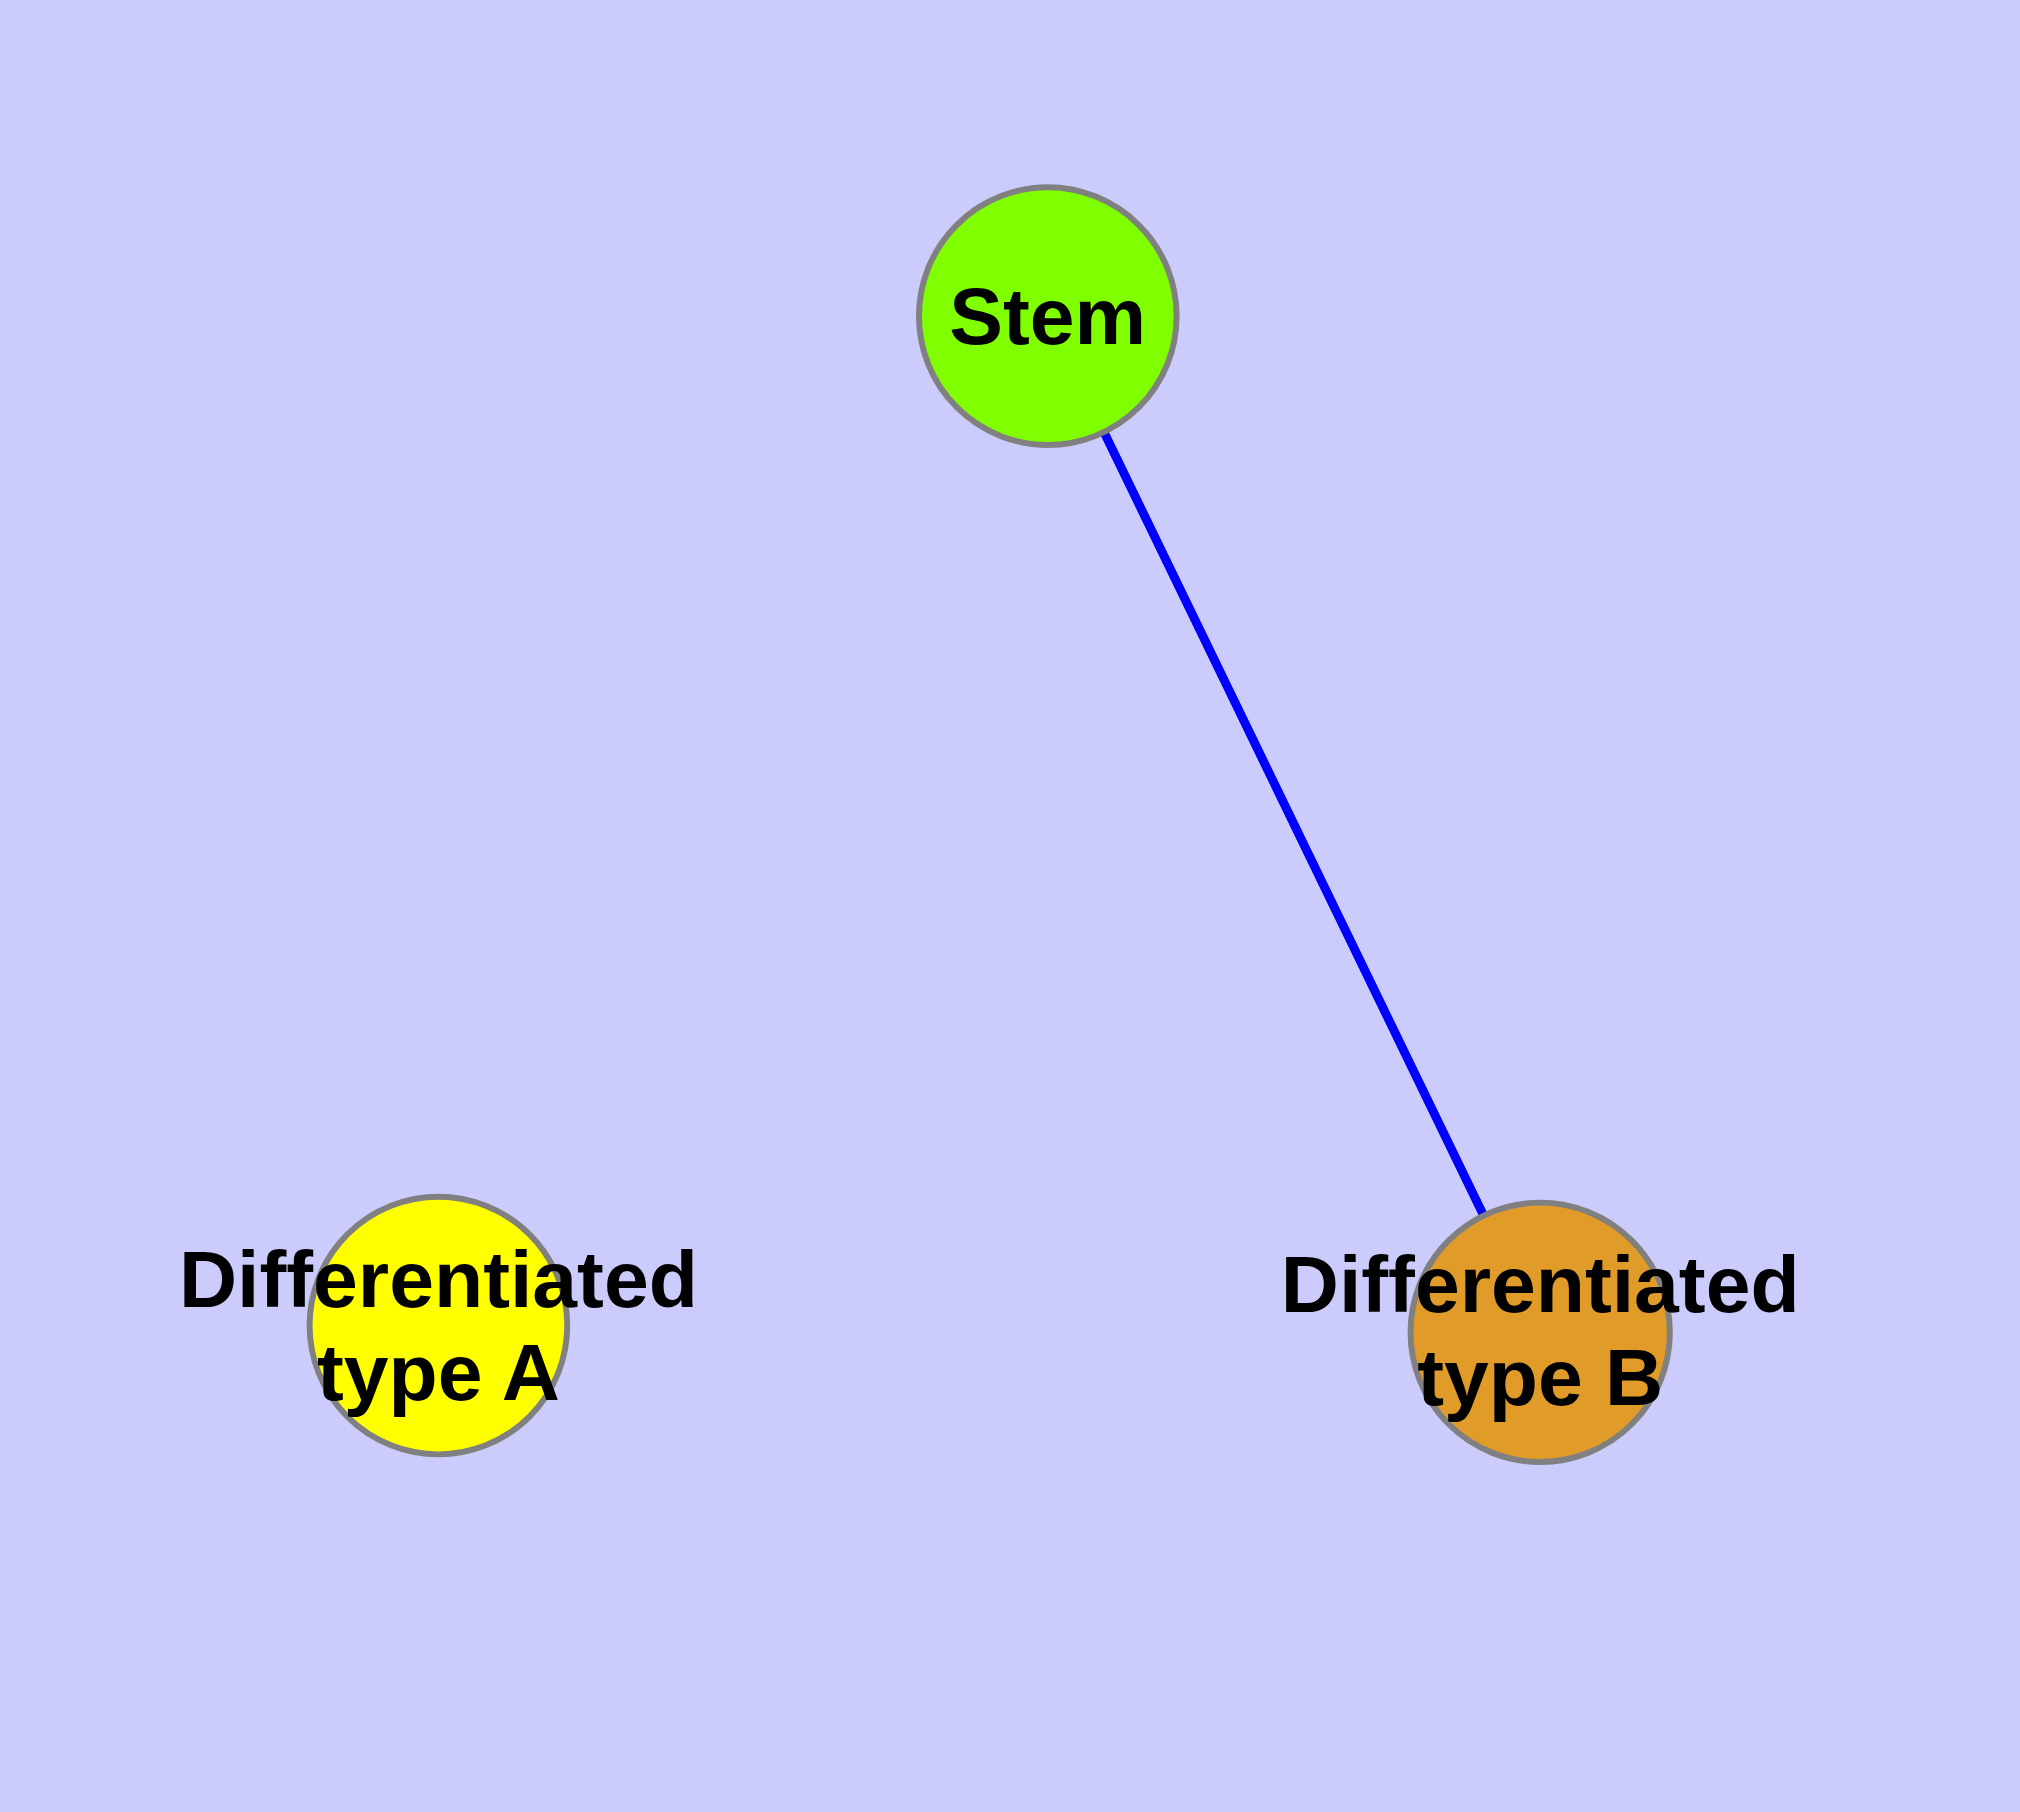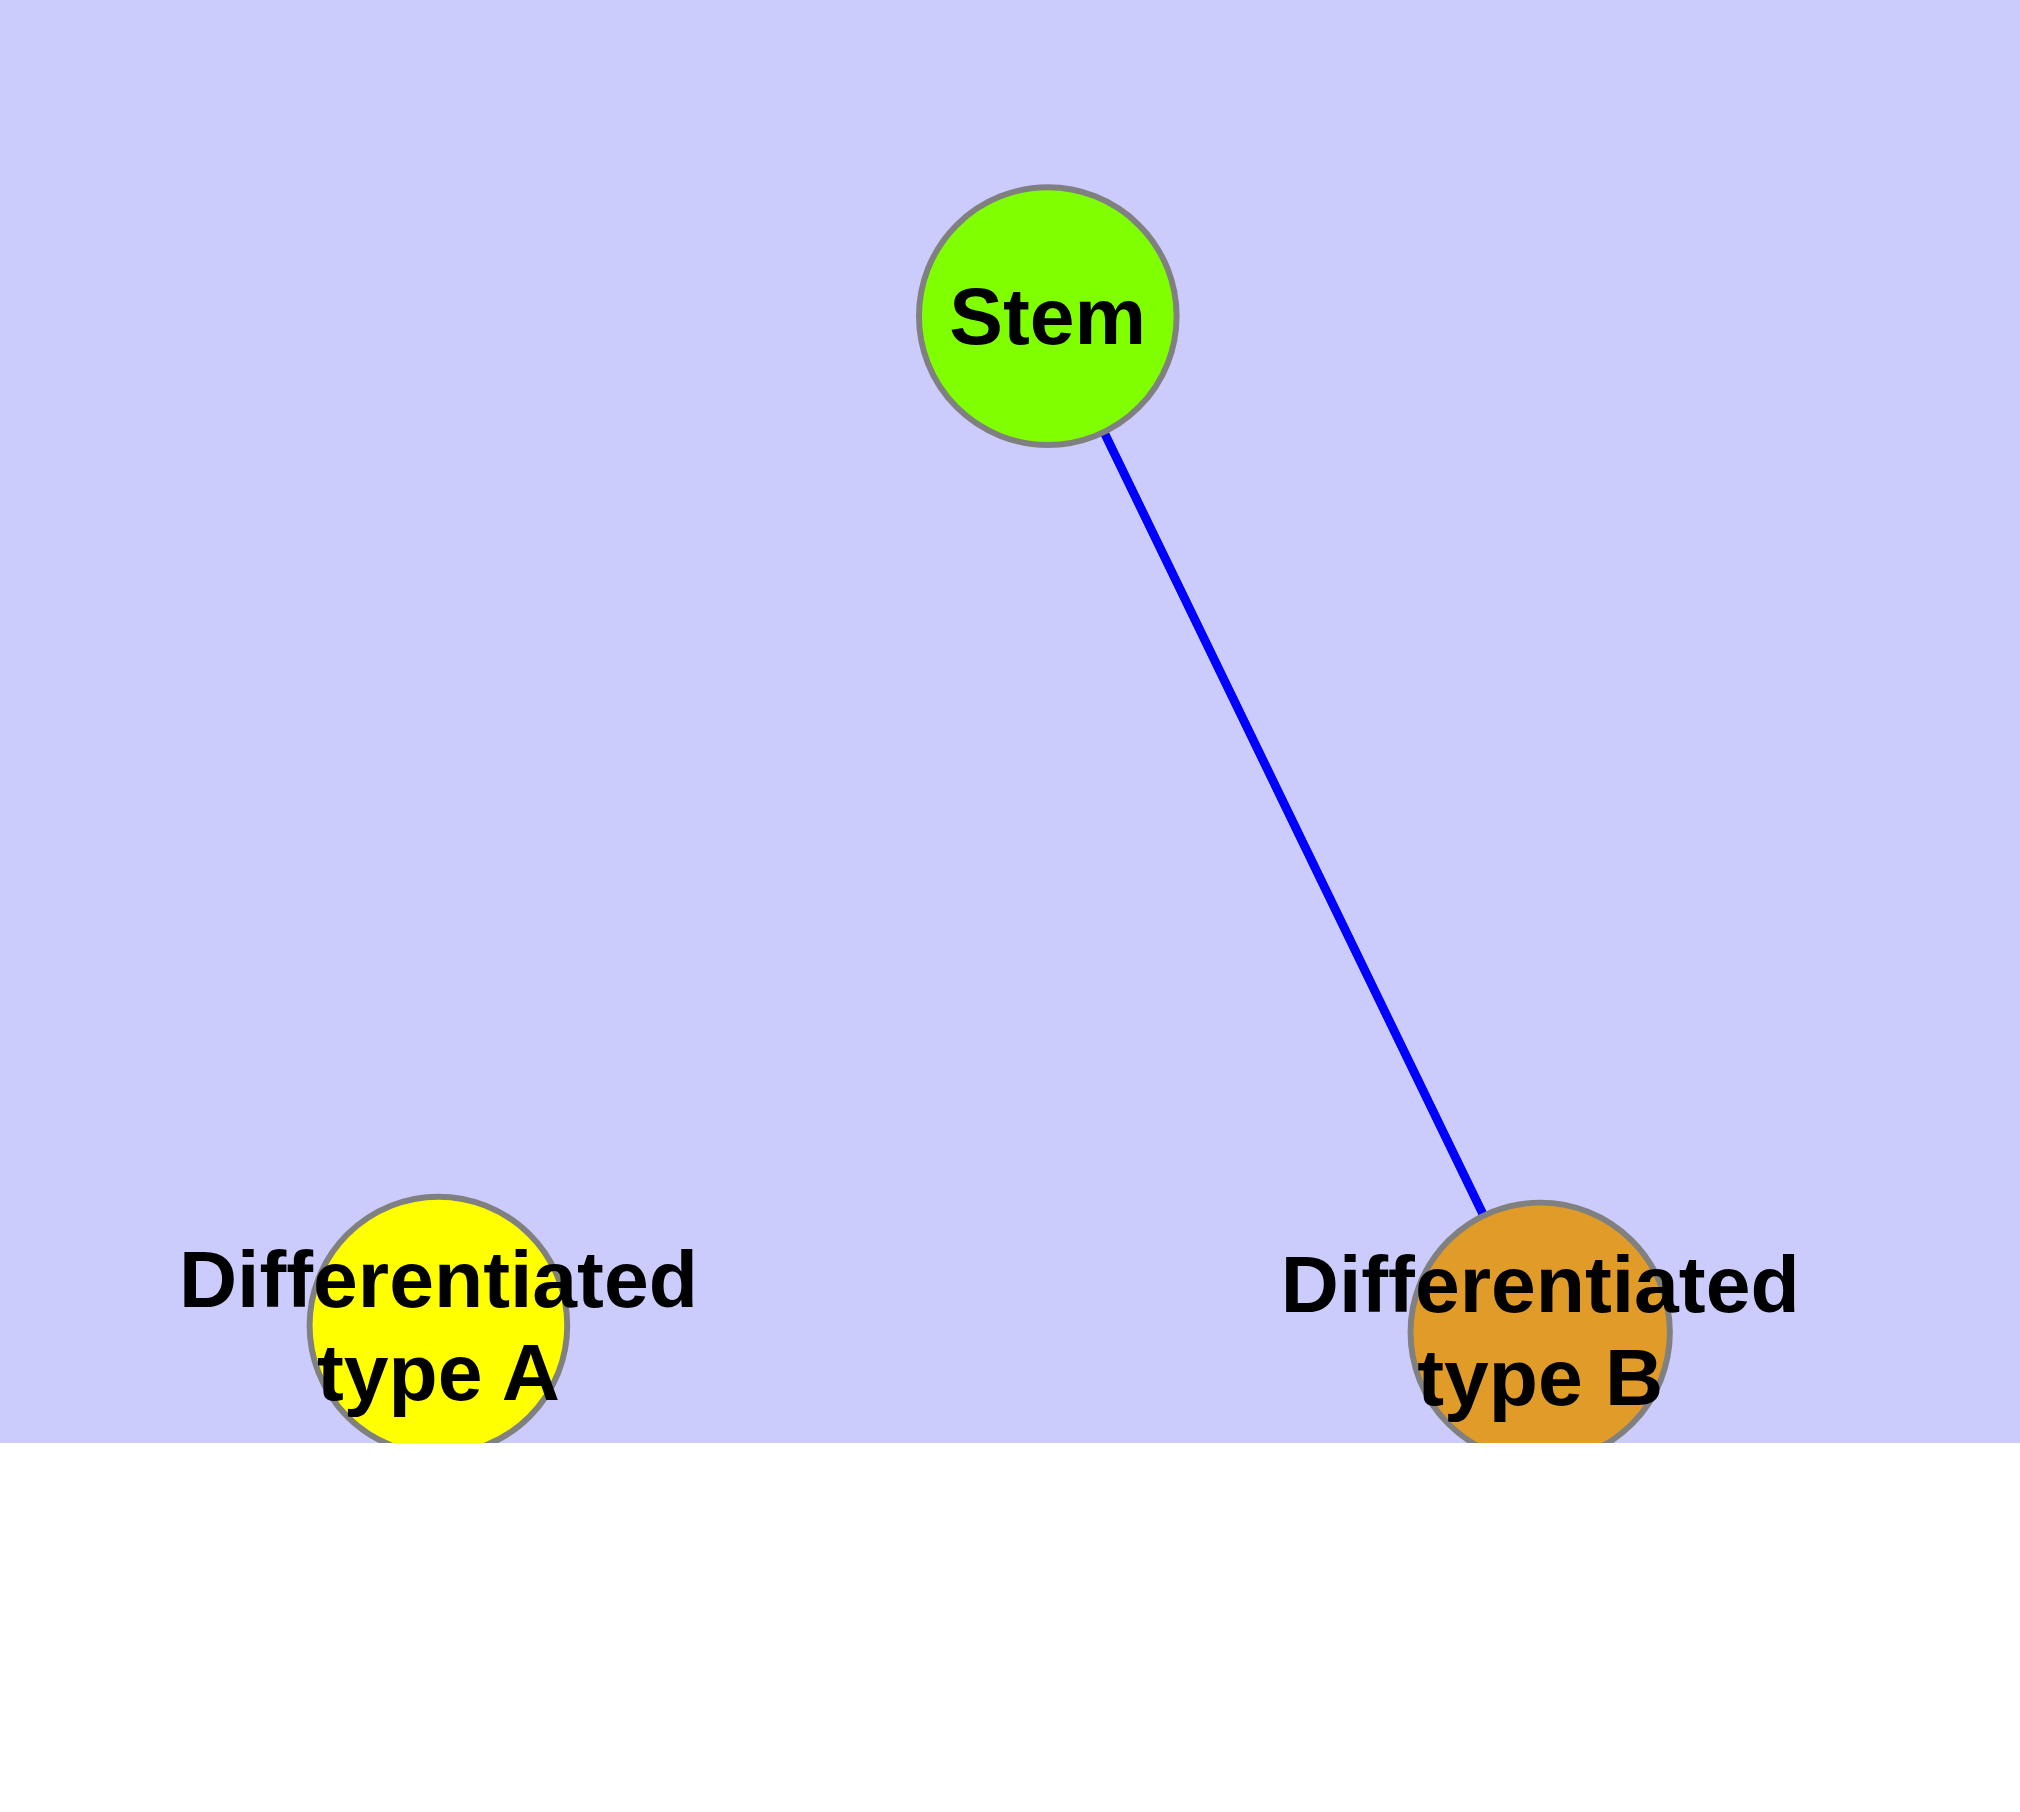--- a/index.html
+++ b/index.html
@@ -38,21 +38,21 @@
     font-family: "Liberation Sans", "DejaVu Sans", sans-serif;
     font-weight: bold;
     font-size: 95px;
     fill: #000000;
     text-anchor: middle;
   }
 </style>
 </head>
 <body style="background: rgb(255, 255, 255);">
 
-<div id="canvas" style="width: 2021px; height: 1443px; background: rgb(204, 204, 252);">
+<div id="canvas" style="width: 2021px; height: 1812px; background: rgb(204, 204, 252);">
 
   <svg id="graph-svg" viewBox="0 0 2384 2138" xmlns="http://www.w3.org/2000/svg" style="width: 2021px; height: 1812px;">
 
     <rect x="0" y="0" width="2384" height="2138" fill="#ccccfc"></rect>
 
     <g x1="1236" y1="373" x2="517" y2="1564" stroke="#0000ff" stroke-width="10">
       <line class="edge-line" x1="1236" y1="373" x2="1817" y2="1572" stroke="#0000ff" stroke-width="10"></line>
       <line class="edge-line" x1="1236" y1="373" x2="1817" y2="1572"></line>
     </g>
 

